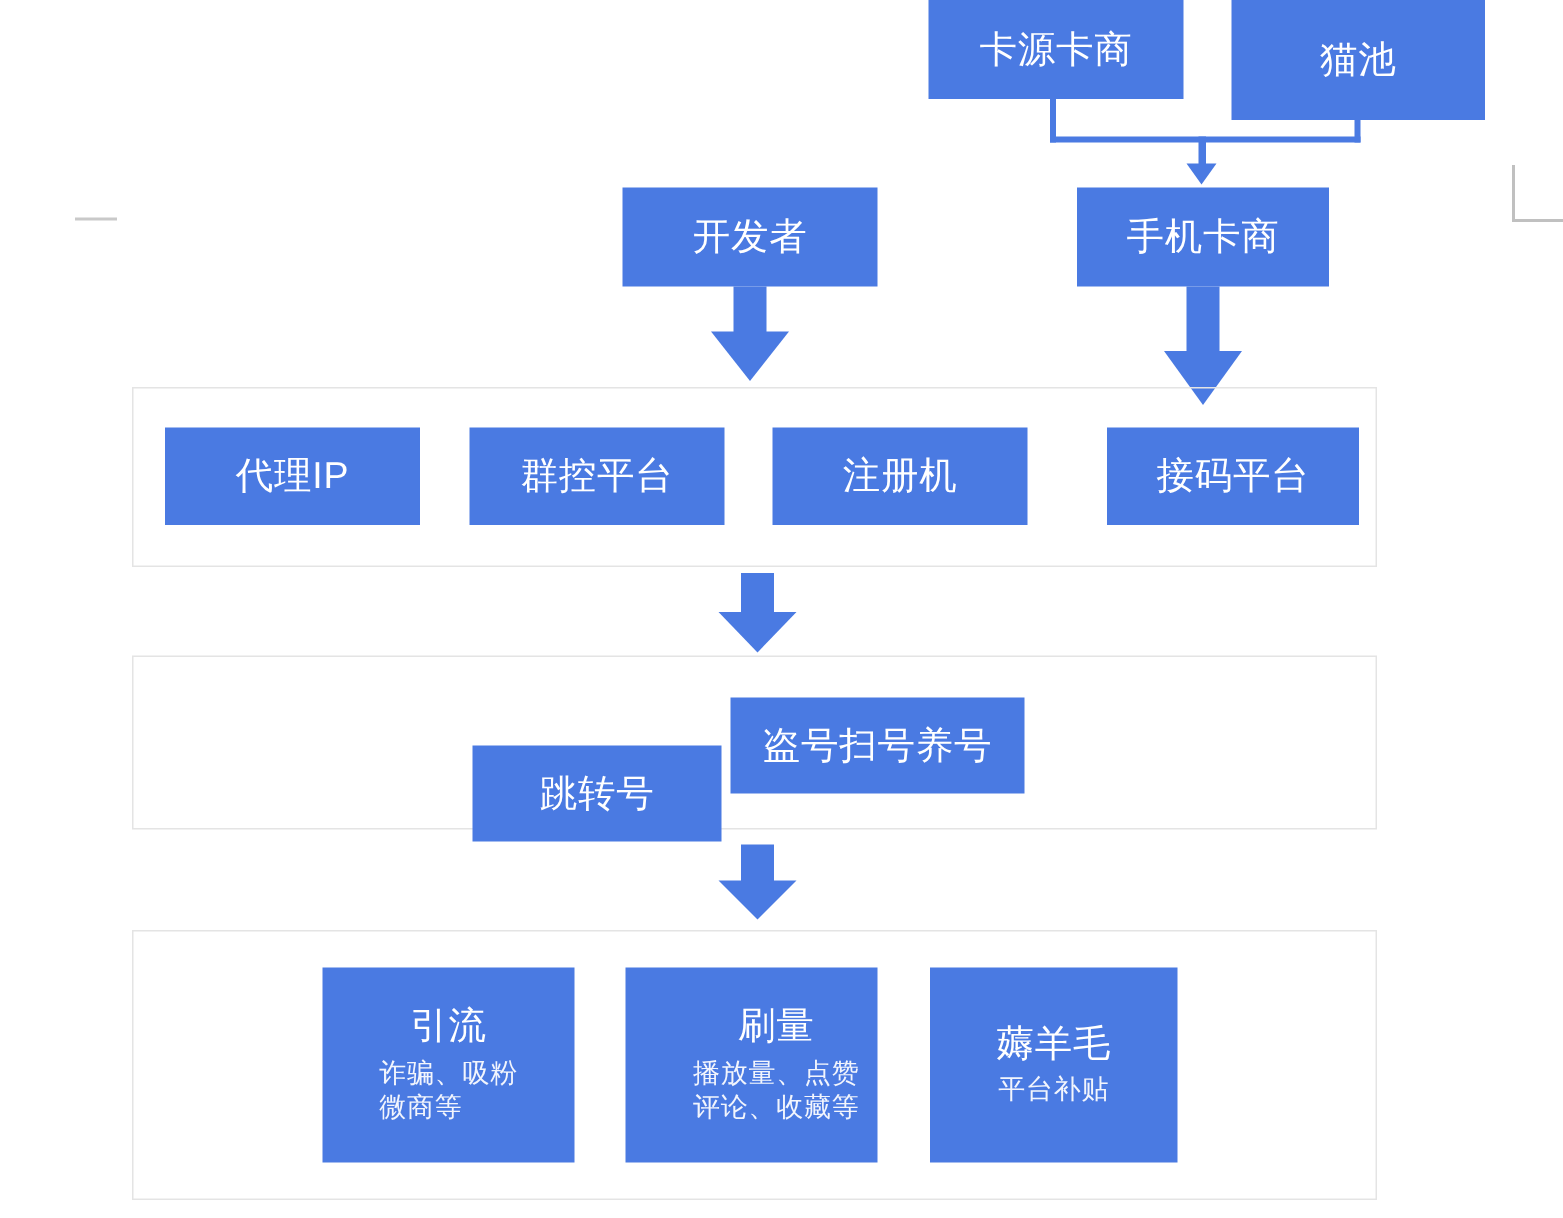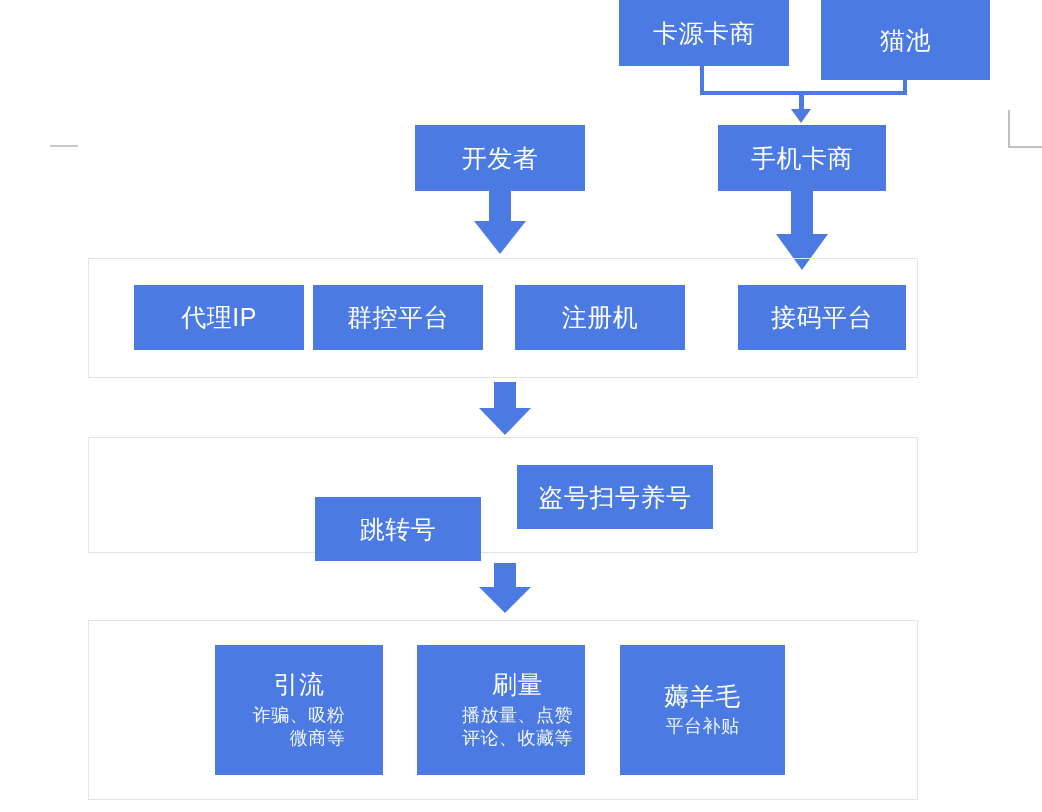--- a/index.html
+++ b/index.html
@@ -22,21 +22,21 @@
 
   
   .node {
     position: absolute;
     background: #4a7ae2;
     color: #ffffff;
     display: flex;
     flex-direction: column;
     align-items: center;
     justify-content: center;
-    text-align: right;
+    text-align: left;
     line-height: 1.22;
     box-sizing: border-box;
     letter-spacing: 0.5px;
     text-rendering: optimizeLegibility;
   }
   .node .title {
     font-size: 25px;
     font-weight: 400;
     white-space: nowrap;
     color: #ffffff;
@@ -121,42 +121,42 @@
   </div>
 
   <div class="seg" style="left:489px; top:191px; width:22px; height:32px;"></div>
   <div class="arrowhead" style="left:474px; top:221px; border-left-width:26px; border-right-width:26px; border-top-width:33px;"></div>
 
   <div class="seg" style="left:791px; top:191px; width:22px; height:45px;"></div>
   <div class="arrowhead" style="left:776px; top:234px; border-left-width:26px; border-right-width:26px; border-top-width:36px;"></div>
 
   <div class="group-box" style="left:88px; top:258px; width:830px; height:120px;"></div>
 
-  <div class="node" style="left:110px; top:285px; width:170px; height:65px;margin-left:24px;">
+  <div class="node" style="left:110px; top:285px; width:170px; height:65px;">
     <span class="title">代理IP</span>
   </div>
   <div class="node" style="left:313px; top:285px; width:170px; height:65px;">
     <span class="title">群控平台</span>
   </div>
   <div class="node" style="left:515px; top:285px; width:170px; height:65px;">
     <span class="title">注册机</span>
   </div>
   <div class="node" style="left:718px; top:285px; width:168px; height:65px;margin-left:20px;">
     <span class="title">接码平台</span>
   </div>
 
   <div class="seg" style="left:494px; top:382px; width:22px; height:28px;"></div>
   <div class="arrowhead" style="left:479px; top:408px; border-left-width:26px; border-right-width:26px; border-top-width:27px;"></div>
 
   <div class="group-box" style="left:88px; top:437px; width:830px; height:116px;"></div>
 
   <div class="node" style="left:315px; top:465px; width:166px; height:64px;margin-top:32px;">
     <span class="title">跳转号</span>
   </div>
-  <div class="node" style="left:517px; top:465px; width:196px; height:64px;">
+  <div class="node" style="left:487px; top:465px; width:196px; height:64px;">
     <span class="title">盗号扫号养号</span>
   </div>
 
   <div class="seg" style="left:494px; top:563px; width:22px; height:26px;"></div>
   <div class="arrowhead" style="left:479px; top:587px; border-left-width:26px; border-right-width:26px; border-top-width:26px;"></div>
 
   <div class="group-box" style="left:88px; top:620px; width:830px; height:180px;"></div>
 
   <div class="node" style="left:215px; top:645px; width:168px; height:130px;">
     <span class="title">引流</span>

